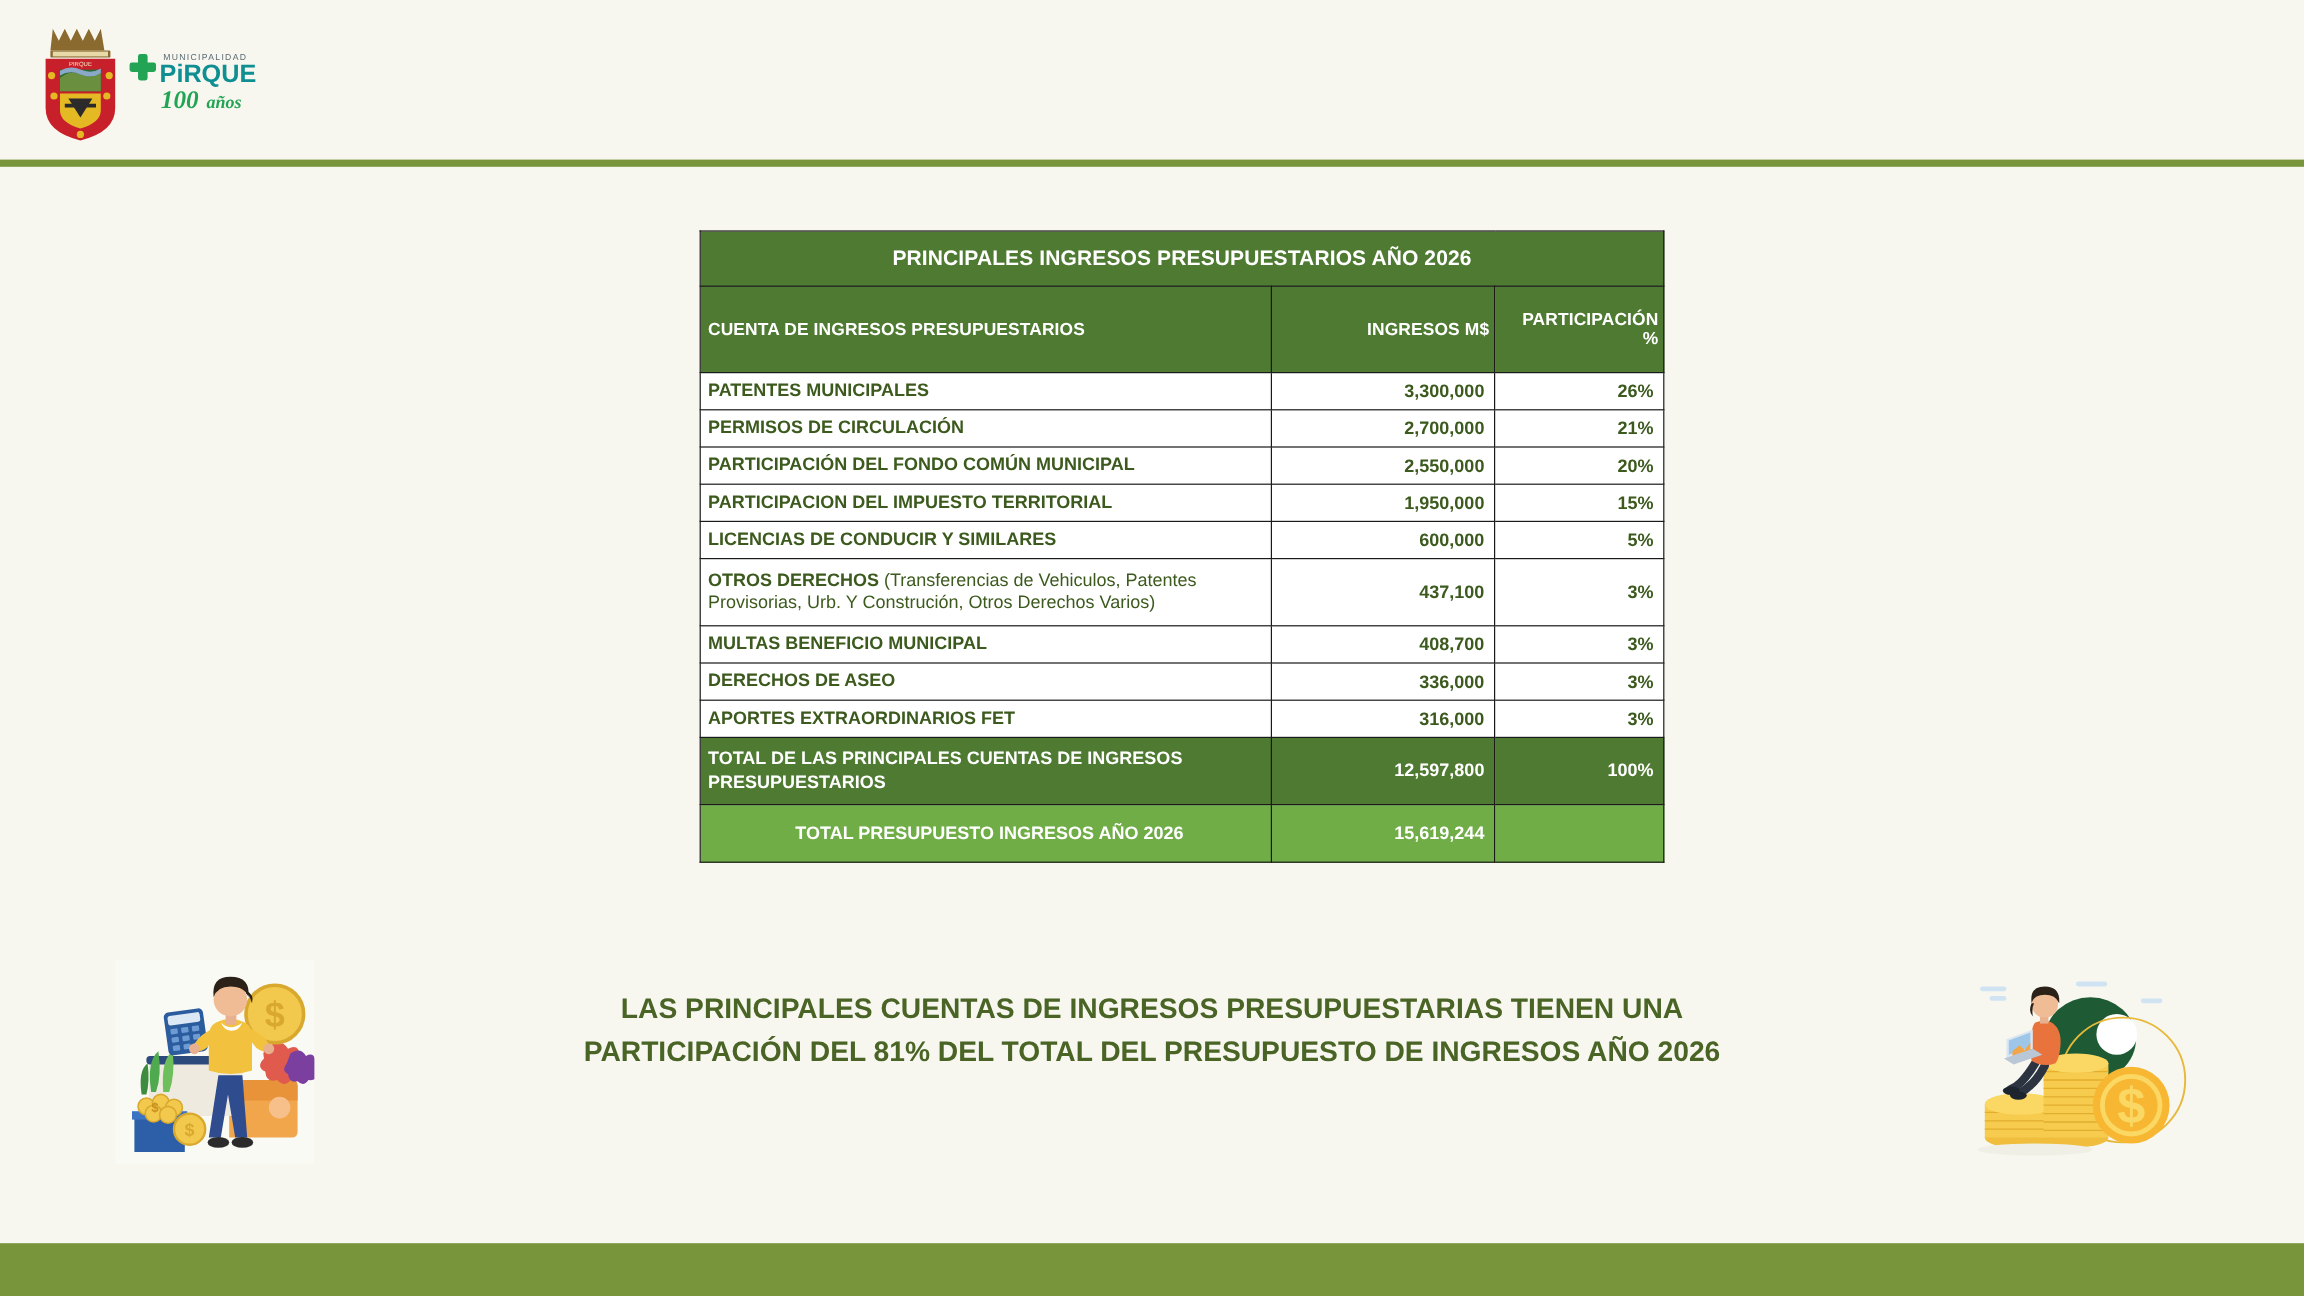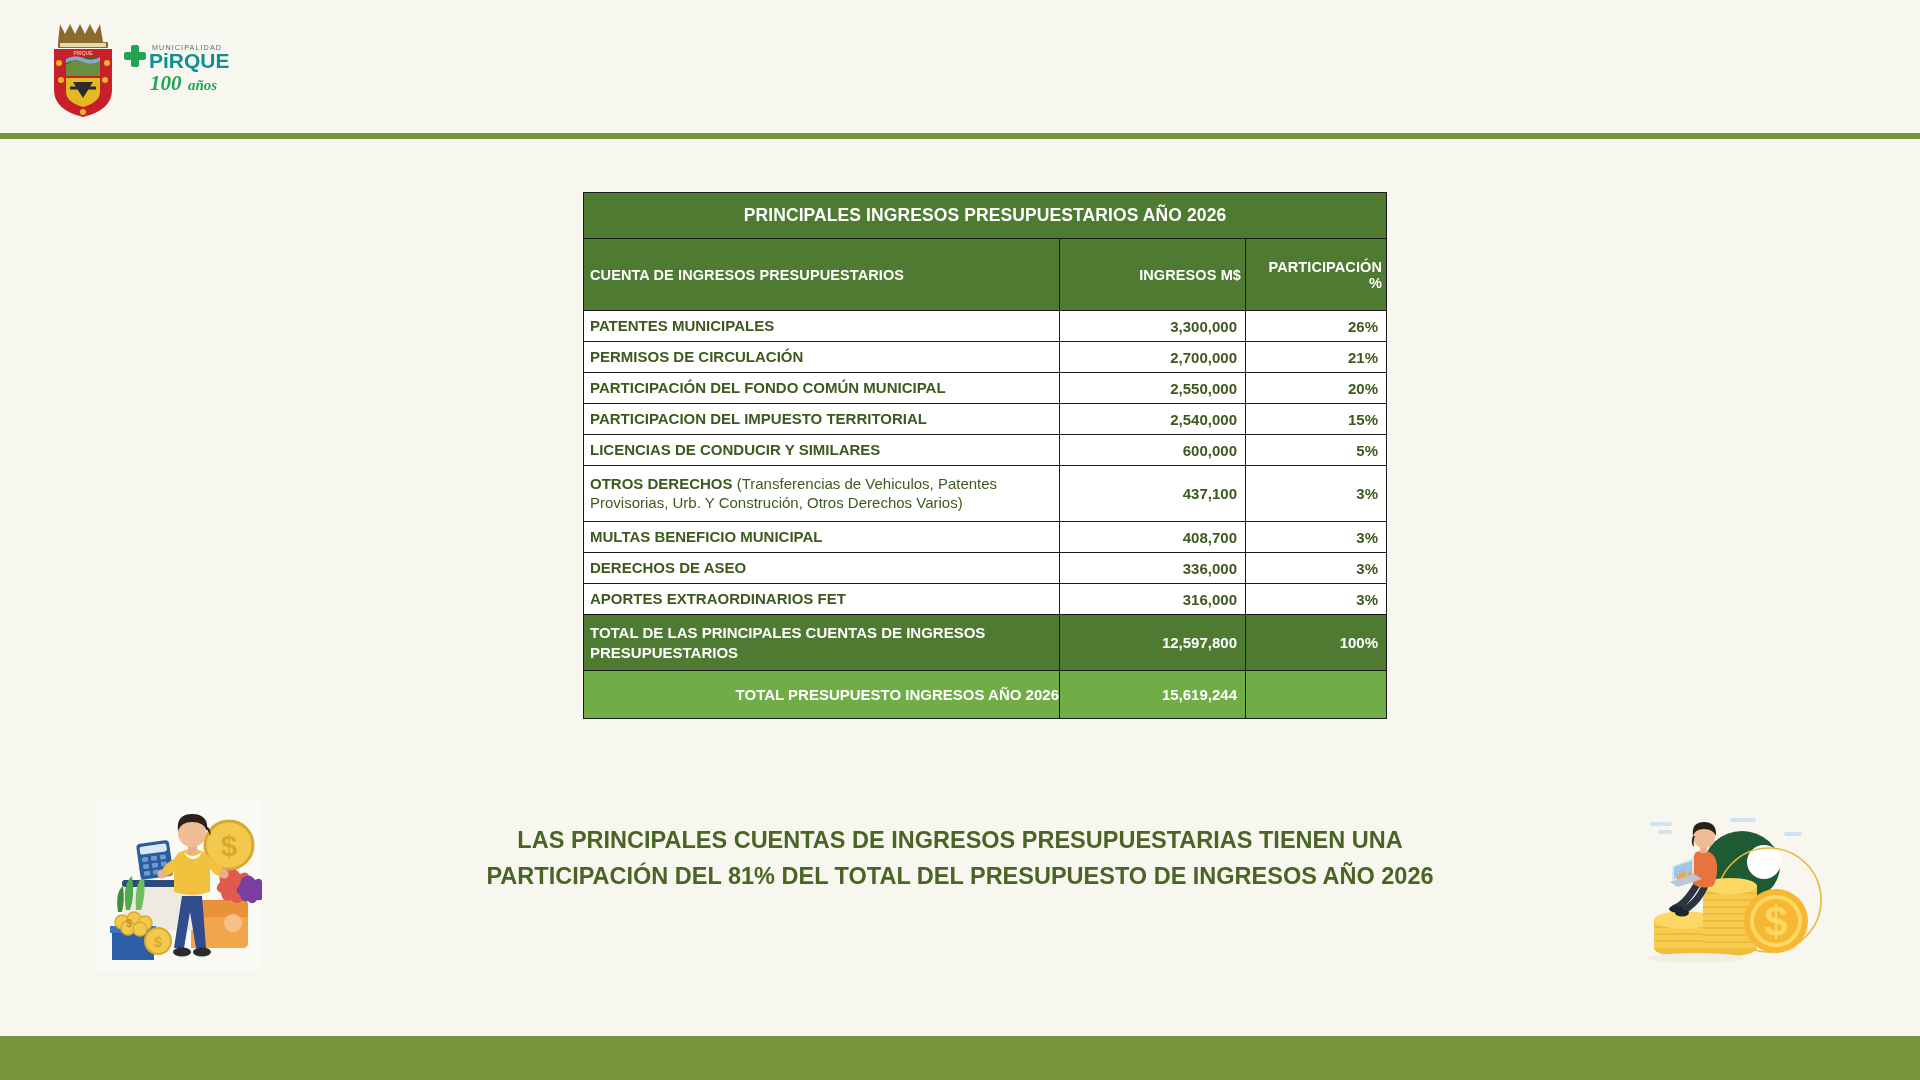--- a/index.html
+++ b/index.html
@@ -6,21 +6,21 @@
   html,body { width:1920px; height:1080px; }
   body {
     background:#F7F7F0;
     font-family:"Liberation Sans", sans-serif;
     position:relative;
     overflow:hidden;
   }
 
   
   .header { position:absolute; left:0; top:0; width:1920px; height:137px; }
-  .logo-zone { position:absolute; left:22px; top:8px; width:215px; height:110px; }
+  .logo-zone { position:absolute; left:6px; top:8px; width:215px; height:110px; }
   .crest { position:absolute; left:22px; top:10px; width:78px; height:100px; }
   .brand { position:absolute; left:100px; top:26px; width:115px; height:80px; }
 
   .page-title {
     position:absolute; left:265px; top:28px; width:1600px;
     font-size:41px; font-weight:bold; color:#4A6426;
     letter-spacing:-0.3px; white-space:nowrap;
     text-align:left;
   }
   .header-rule {
@@ -55,21 +55,21 @@
   tr.data td.cell-pct  { text-align:right; padding-right:8px; }
   tr.data.tall td { height:56px; }
   .sub { font-weight:normal; }
 
   tr.total-dark td { background:#4F7A32; color:#ffffff; font-size:15px; font-weight:bold; height:56px; }
   tr.total-dark td.cell-name { text-align:left; padding-left:6px; line-height:1.3; }
   tr.total-dark td.cell-num { text-align:right; padding-right:8px; }
   tr.total-dark td.cell-pct { text-align:right; padding-right:8px; }
 
   tr.total-light td { background:#70AD47; color:#ffffff; font-size:15px; font-weight:bold; height:48px; }
-  tr.total-light td.cell-name { text-align:right; padding-left:6px; line-height:1.3; }
+  tr.total-light td.cell-name { text-align:center; padding-left:6px; line-height:1.3; }
   tr.total-light td.cell-num { text-align:right; padding-right:8px; }
   tr.total-light td.cell-pct { text-align:right; padding-right:8px; }
   tr.total-light.tall td { height:55px; }
 
   
   .caption {
     position:absolute; left:360px; top:822px; width:1200px;
     text-align:center; color:#4A6426; font-weight:bold;
     font-size:23.5px; line-height:1.55;
   }
@@ -165,21 +165,21 @@
         <td class="cell-num">2,700,000</td>
         <td class="cell-pct">21%</td>
       </tr>
       <tr class="data">
         <td class="cell-name">PARTICIPACIÓN DEL FONDO COMÚN MUNICIPAL</td>
         <td class="cell-num">2,550,000</td>
         <td class="cell-pct">20%</td>
       </tr>
       <tr class="data">
         <td class="cell-name">PARTICIPACION DEL IMPUESTO TERRITORIAL</td>
-        <td class="cell-num">2,540,000</td>
+        <td class="cell-num">1,950,000</td>
         <td class="cell-pct">15%</td>
       </tr>
       <tr class="data">
         <td class="cell-name">LICENCIAS DE CONDUCIR Y SIMILARES</td>
         <td class="cell-num">600,000</td>
         <td class="cell-pct">5%</td>
       </tr>
 
       <tr class="data tall">
         <td class="cell-name"><span>OTROS DERECHOS</span><span class="sub"> (Transferencias de Vehiculos, Patentes Provisorias, Urb. Y Construción, Otros Derechos Varios)</span></td>

